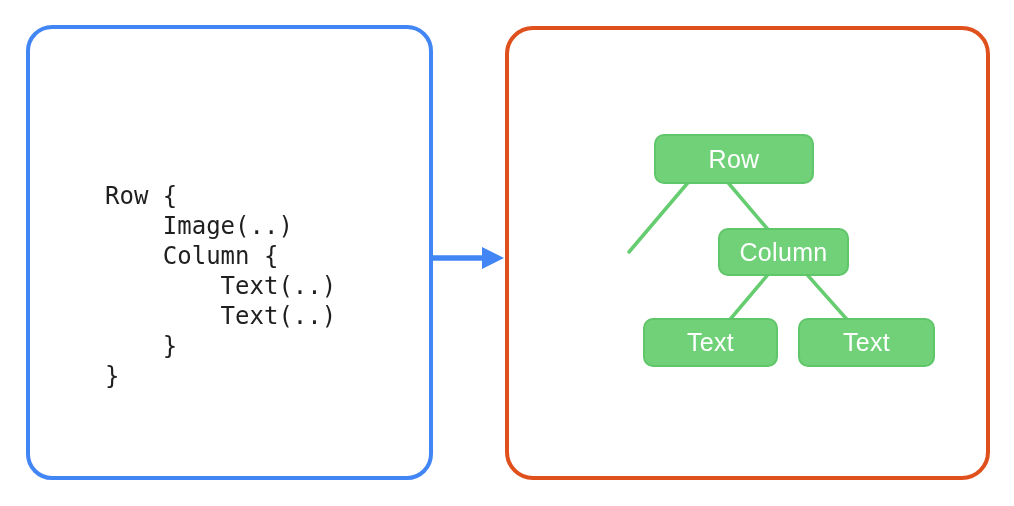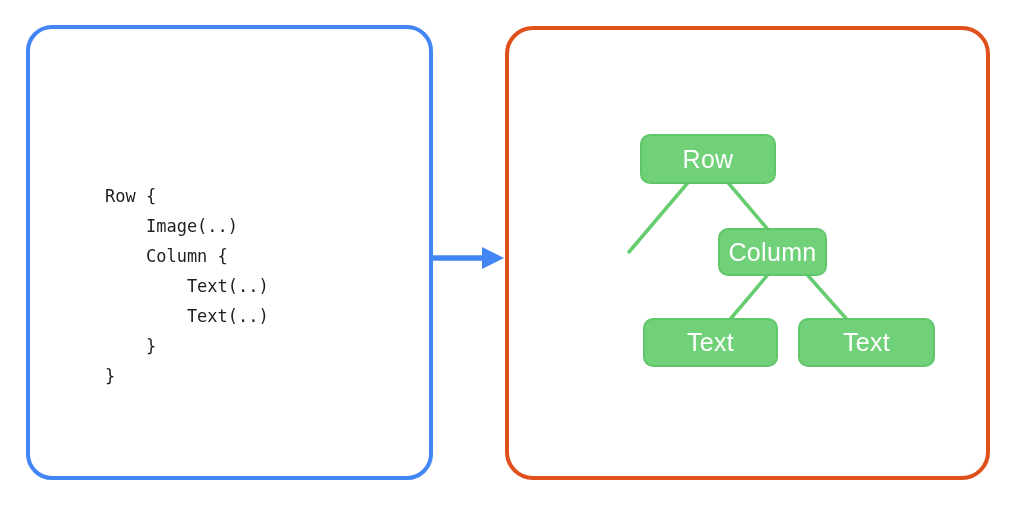--- a/index.html
+++ b/index.html
@@ -32,21 +32,21 @@
     box-sizing:border-box;
     border:4px solid var(--blue);
     border-radius:26px;
     background:#FFFFFF;
   }
   .code-block{
     position:absolute;
     left:75px; top:152px;
     margin:0;
     font-family:"DejaVu Sans Mono","Liberation Mono",monospace;
-    font-size:17px;
+    font-size:24px;
     line-height:30px;
     color:var(--code-text);
     white-space:pre;
   }
   
   .arrow-svg{
     position:absolute;
     left:432px; top:244px;
     width:74px; height:28px;
   }
@@ -77,23 +77,23 @@
     border:2px solid var(--green-border);
     border-radius:10px;
     display:flex;
     align-items:center;
     justify-content:center;
     color:var(--node-text);
     font-size:25px;
     font-weight:500;
     letter-spacing:0.3px;
   }
-  .node-row    {left:131px; top:104px; width:136px; height:50px;}
+  .node-row    {left:145px; top:104px; width:160px; height:50px;}
   .node-image  {left:51px;  top:198px; width:138px; height:48px;}
-  .node-column {left:209px; top:198px; width:109px; height:48px;}
+  .node-column {left:209px; top:198px; width:131px; height:48px;}
   .node-text-1 {left:134px; top:288px; width:135px; height:49px;}
   .node-text-2 {left:289px; top:288px; width:137px; height:49px;}
 </style>
 </head>
 <body>
 
 <div class="canvas">
 
   <div class="code-panel">
     <pre class="code-block">Row {

